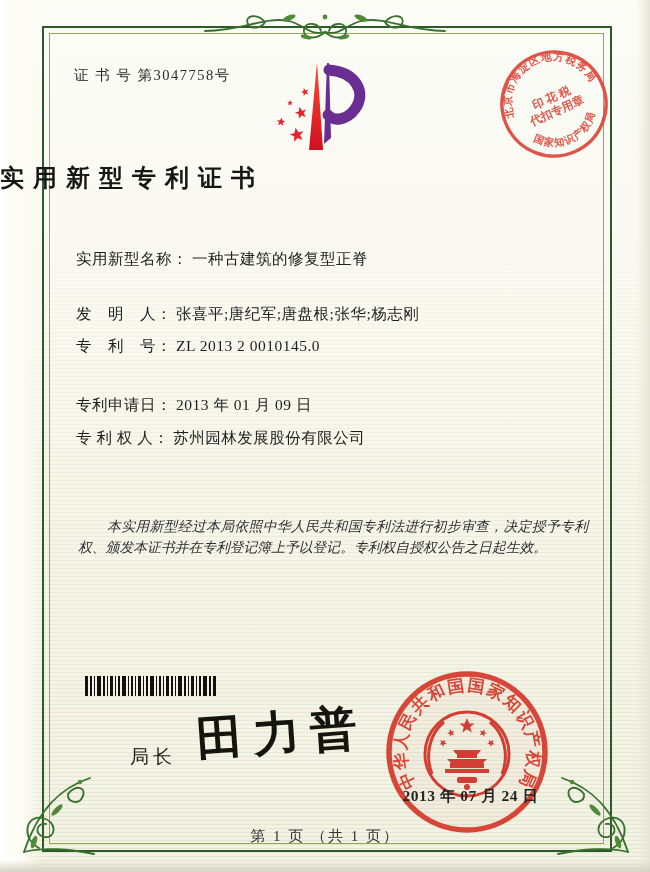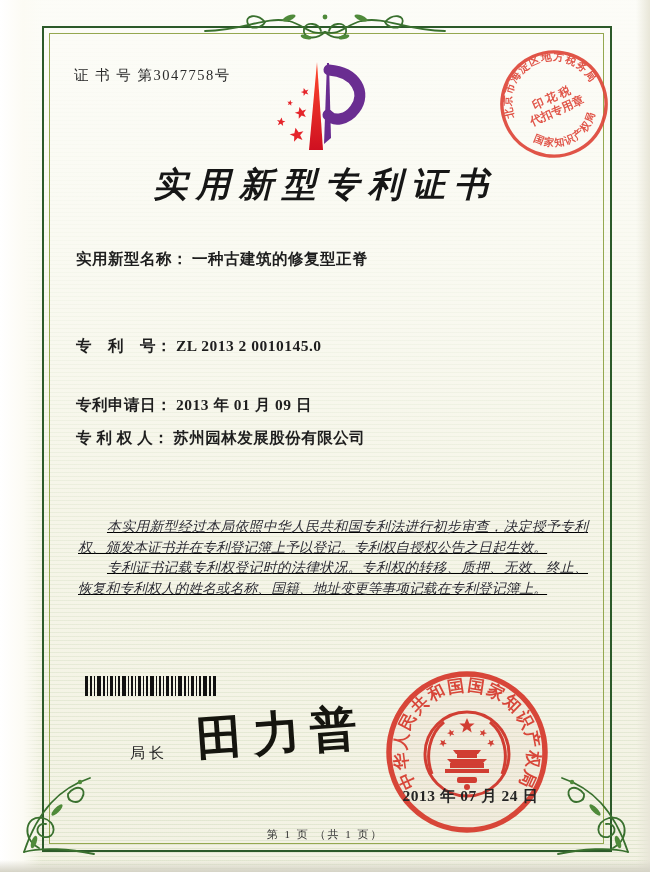--- a/index.html
+++ b/index.html
@@ -20,38 +20,38 @@
   .frame-outer{position:absolute;left:42px;top:26px;width:566px;height:822px;
     border:2.5px solid #2c5a2a;}
   .frame-inner{position:absolute;left:49px;top:33px;width:553px;height:809px;
     border:1px solid #95a850;}
   .flourish-top{position:absolute;left:203px;top:5px;}
   .corner-bl{position:absolute;left:10px;top:772px;}
   .corner-br{position:absolute;left:556px;top:772px;transform:scaleX(-1);}
   .cert-no{position:absolute;left:74px;top:66px;font-size:14.5px;letter-spacing:1.5px;color:#2a2a2a;}
   .logo{position:absolute;left:264px;top:56px;}
   .tax-stamp{position:absolute;left:494px;top:44px;opacity:.9;}
-  .title{position:absolute;left:0;top:162px;width:100%;text-align:center;
-    font-size:34px;font-weight:bold;letter-spacing:9px;color:#161616;margin:0;font-style:italic;}
-  .frow{position:absolute;left:76px;right:48px;font-size:15.5px;color:#1e1e1e;font-weight:700;white-space:nowrap;}
+  .title{position:absolute;left:0;top:162px;width:100%;
+    font-size:24px;font-weight:bold;letter-spacing:9px;color:#161616;margin:0;}
+  .frow{position:absolute;left:76px;right:48px;font-size:15.5px;color:#1e1e1e;font-weight:400;white-space:nowrap;}
   .frow .lbl{letter-spacing:.5px;}
   .frow .val{margin-left:4px;letter-spacing:.5px;}
   .r1{top:249px}.r2{top:304px}.r3{top:336px}.r4{top:395px}.r5{top:428px}.r6{top:491px}
-  .body-text{position:absolute;left:78px;top:517px;width:510px;text-decoration:underline;}
+  .body-text{position:absolute;left:78px;top:517px;width:510px;}
   .body-text p{margin:0;font-size:13.8px;line-height:20.7px;text-indent:2.1em;
     text-align:justify;color:#2c2c34;font-style:italic;}
   .barcode{position:absolute;left:85px;top:676px;}
-  .director{position:absolute;left:130px;top:744px;font-size:15px;letter-spacing:4px;color:#222;}
+  .director{position:absolute;left:130px;top:744px;font-size:19px;letter-spacing:4px;color:#222;}
   .signature{position:absolute;left:196px;top:702px;font-size:47px;color:#15150f;
     letter-spacing:10px;transform:rotate(-4deg);font-weight:600;}
   .big-seal{position:absolute;left:377px;top:662px;opacity:.93;}
   .seal-date{position:absolute;left:383px;top:786px;width:175px;text-align:center;
     font-size:15.5px;font-weight:bold;color:#252525;letter-spacing:.5px;}
   .footer-page{position:absolute;left:0;top:827px;width:100%;text-align:center;
-    font-size:11px;letter-spacing:2px;color:#333;}
+    font-size:15px;letter-spacing:2px;color:#333;}
   .seal-ring-text{font-family:"Liberation Serif",serif;font-weight:bold;fill:#d6392c;}
   .stamp-text{font-family:"Liberation Serif",serif;font-weight:bold;fill:#de4336;}
   .green-line{stroke:#39702e;stroke-width:1.8;fill:none;stroke-linecap:round;}
   .leaf{fill:#4f8a3a;stroke:none;}
 </style>
 </head>
 <body>
 
 <div class="page">
 
@@ -133,33 +133,35 @@
       <text class="stamp-text" x="0" y="-3" font-size="11.5" text-anchor="middle">印 花 税</text>
       <text class="stamp-text" x="0" y="11" font-size="11.5" text-anchor="middle">代扣专用章</text>
     </g>
   </svg>
 
   <h1 class="title">实用新型专利证书</h1>
 
   <div class="frow r1">
     <span class="lbl">实用新型名称：</span><span class="val">一种古建筑的修复型正脊</span>
   </div>
+  <div class="frow r2">
+    <span class="lbl">发　明　人：</span><span class="val">张喜平;唐纪军;唐盘根;张华;杨志刚</span>
+  </div>
   <div class="frow r3">
     <span class="lbl">专　利　号：</span><span class="val">ZL 2013 2 0010145.0</span>
   </div>
   <div class="frow r4">
     <span class="lbl">专利申请日：</span><span class="val">2013 年 01 月 09 日</span>
   </div>
   <div class="frow r5">
     <span class="lbl">专 利 权 人：</span><span class="val">苏州园林发展股份有限公司</span>
   </div>
 
   <div class="body-text">
     <p>本实用新型经过本局依照中华人民共和国专利法进行初步审查，决定授予专利权、颁发本证书并在专利登记簿上予以登记。专利权自授权公告之日起生效。</p>
-    <p>专利证书记载专利权登记时的法律状况。专利权的转移、质押、无效、终止、恢复和专利权人的姓名或名称、国籍、地址变更等事项记载在专利登记簿上。</p>
   </div>
 
   <svg class="barcode" width="132" height="20" viewBox="0 0 132 20">
     <g fill="#111">
       <rect x="0" width="3" height="20"></rect>
         <rect x="5" width="2" height="20"></rect>
         <rect x="9" width="1" height="20"></rect>
       <rect x="12" width="4" height="20"></rect>
         <rect x="18" width="2" height="20"></rect>
         <rect x="22" width="1" height="20"></rect>

